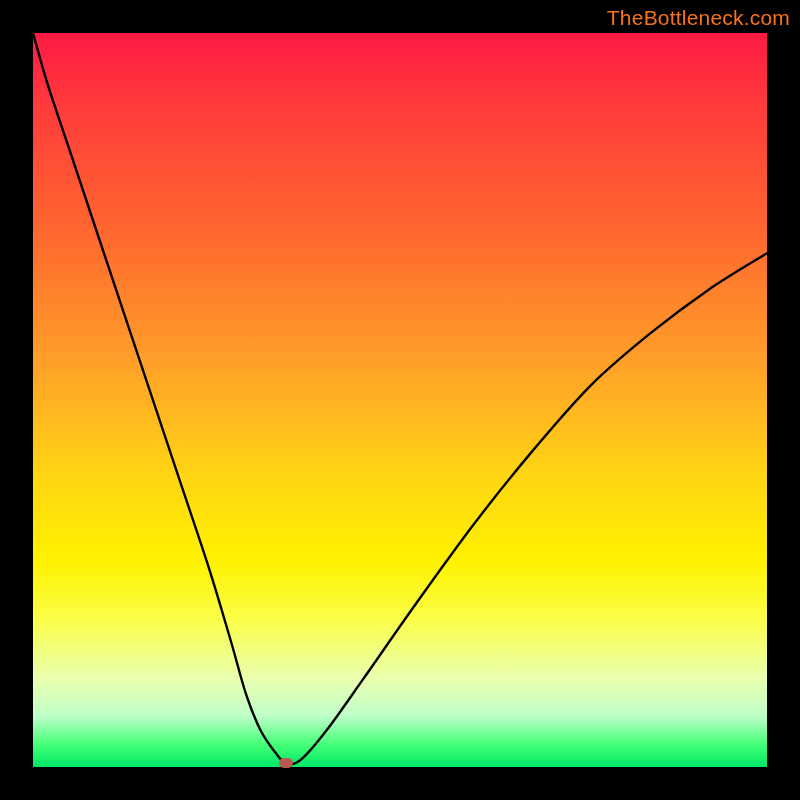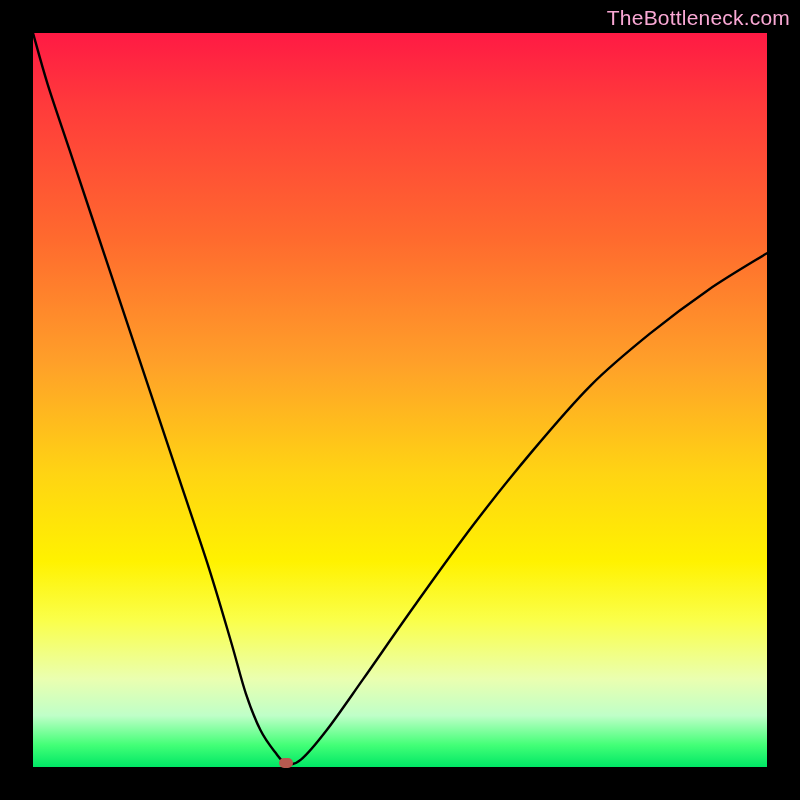--- a/index.html
+++ b/index.html
@@ -37,21 +37,21 @@
       #eaffb0 88%,
       #bfffc8 93%,
       #43ff77 97%,
       #00e765 100%
     );
   }
   .watermark {
     position: absolute;
     top: 6px;
     right: 10px;
-    color: #f9a8d4;
+    color: #f97316;
     font-size: 21px;
     font-weight: 500;
     letter-spacing: 0.2px;
     user-select: none;
   }
   svg.curve {
     position: absolute;
     left: 0;
     top: 0;
     width: 734px;

